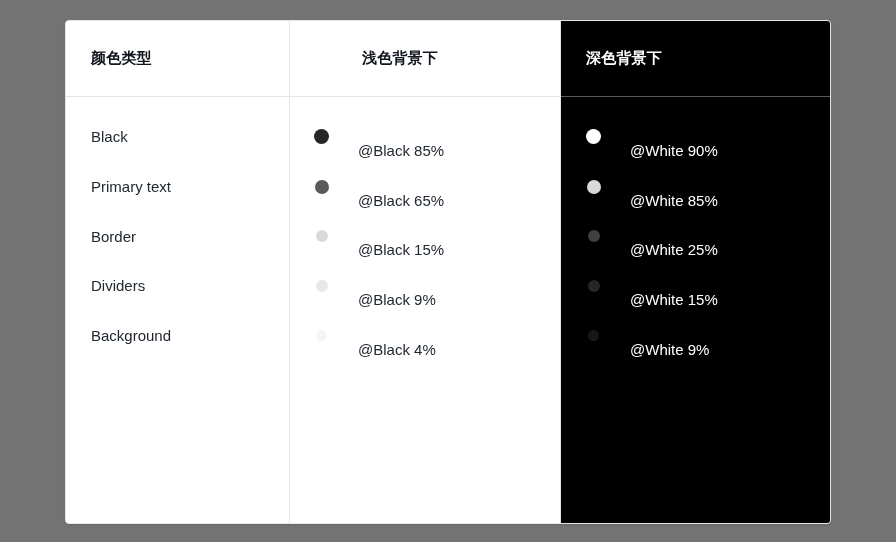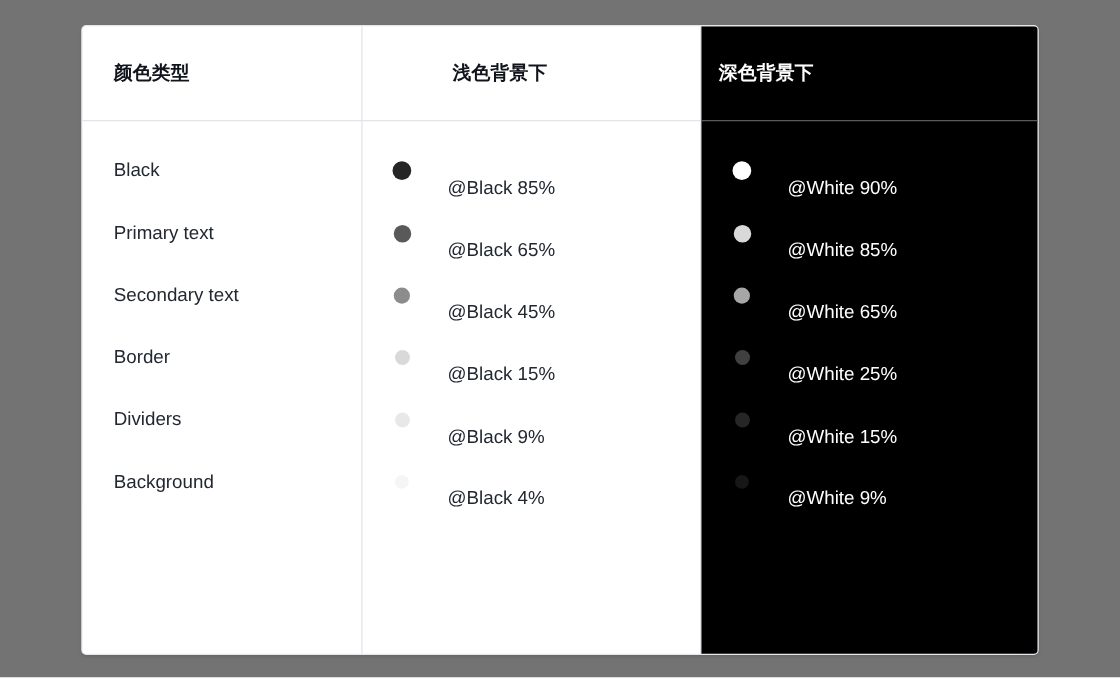--- a/index.html
+++ b/index.html
@@ -95,21 +95,21 @@
     top: 0;
     height: 75px;
     display: flex;
     align-items: center;
     font-size: 15px;
     font-weight: bold;
     letter-spacing: 0.2px;
   }
   .head-cell.c1 { left: 25px; color: #10141c; }
   .head-cell.c2 { left: 248px; color: #10141c; margin-left: 48px; }
-  .head-cell.c3 { left: 509px; color: #ffffff; }
+  .head-cell.c3 { left: 520px; color: #ffffff; }
 
   
   .rows {
     position: absolute;
     left: 0;
     top: 75px;
     width: 100%;
   }
   .row {
     position: relative;
@@ -218,39 +218,20 @@
             <div class="cell dark">
               <div class="swatch-wrap">
                 <span class="dot-slot">
                   <span class="dot" style="width: 14px; height: 14px; background: rgba(255, 255, 255, 0.85);"></span>
                 </span>
                 <span class="swatch-label">@White 85%</span>
               </div>
             </div>
           </div>
           <div class="row">
-            <div class="cell name">Secondary text</div>
-            <div class="cell light">
-              <div class="swatch-wrap">
-                <span class="dot-slot">
-                  <span class="dot" style="width: 13px; height: 13px; background: rgba(0, 0, 0, 0.45);"></span>
-                </span>
-                <span class="swatch-label">@Black 45%</span>
-              </div>
-            </div>
-            <div class="cell dark">
-              <div class="swatch-wrap">
-                <span class="dot-slot">
-                  <span class="dot" style="width: 13px; height: 13px; background: rgba(255, 255, 255, 0.65);"></span>
-                </span>
-                <span class="swatch-label">@White 65%</span>
-              </div>
-            </div>
-          </div>
-          <div class="row">
             <div class="cell name">Border</div>
             <div class="cell light">
               <div class="swatch-wrap">
                 <span class="dot-slot">
                   <span class="dot" style="width: 12px; height: 12px; background: rgba(0, 0, 0, 0.15);"></span>
                 </span>
                 <span class="swatch-label">@Black 15%</span>
               </div>
             </div>
             <div class="cell dark">

